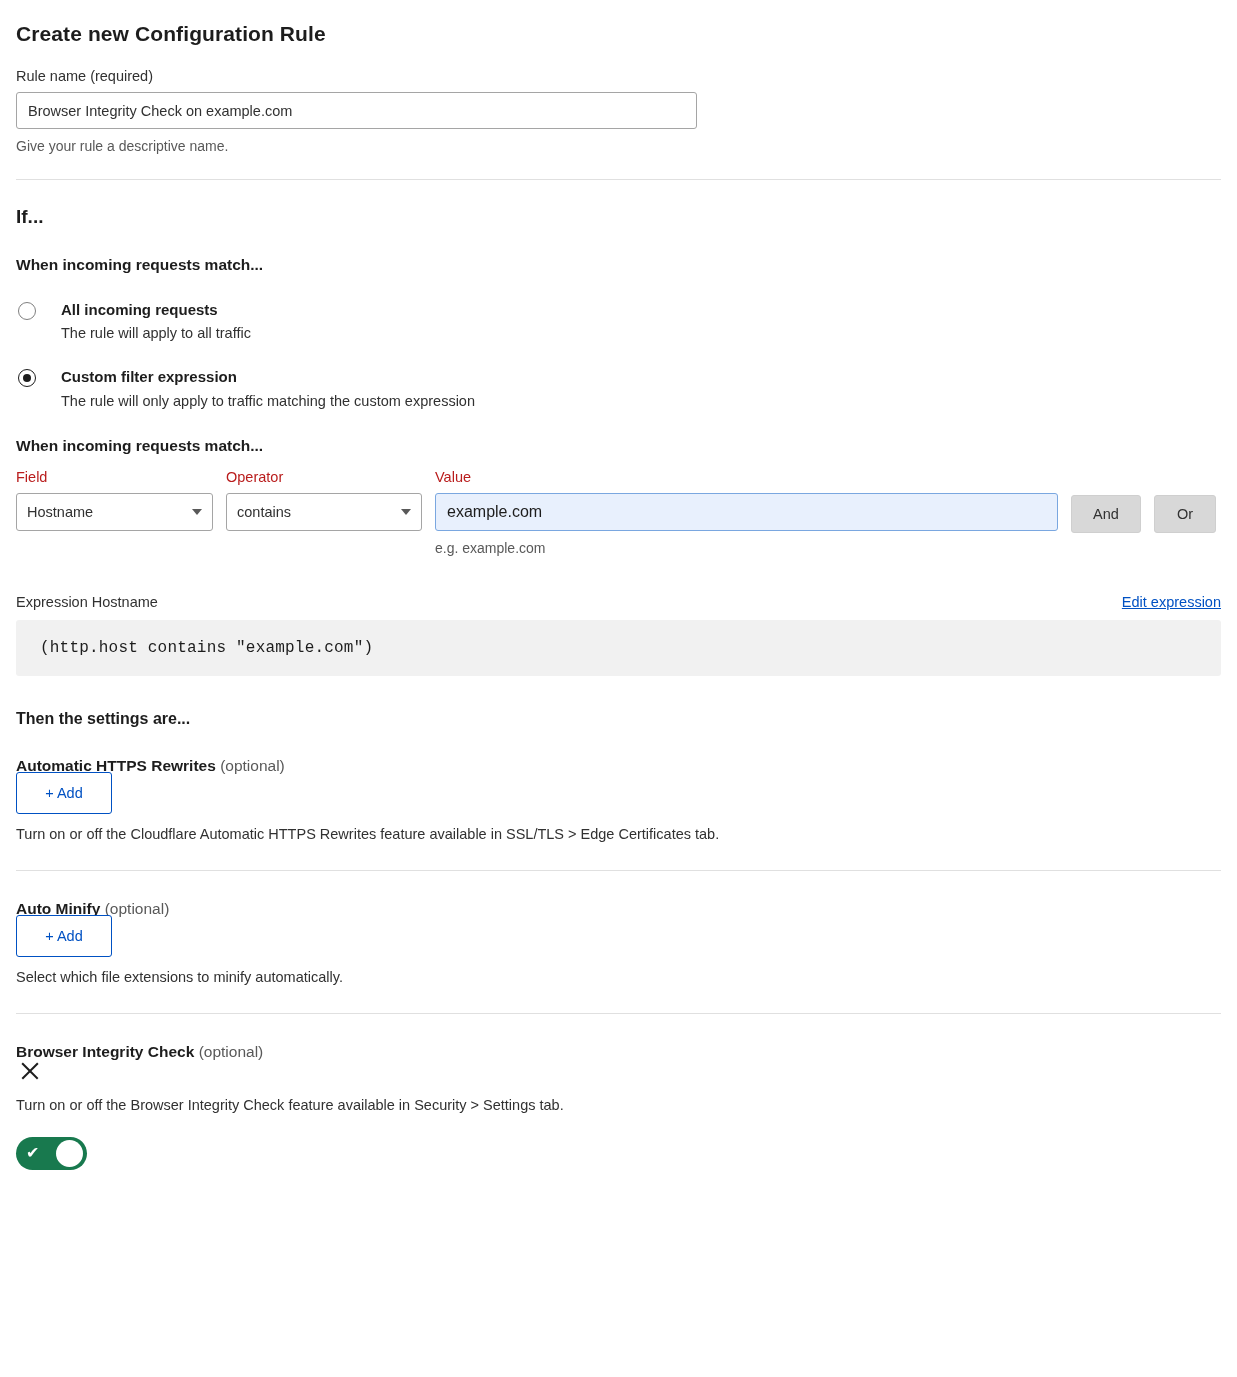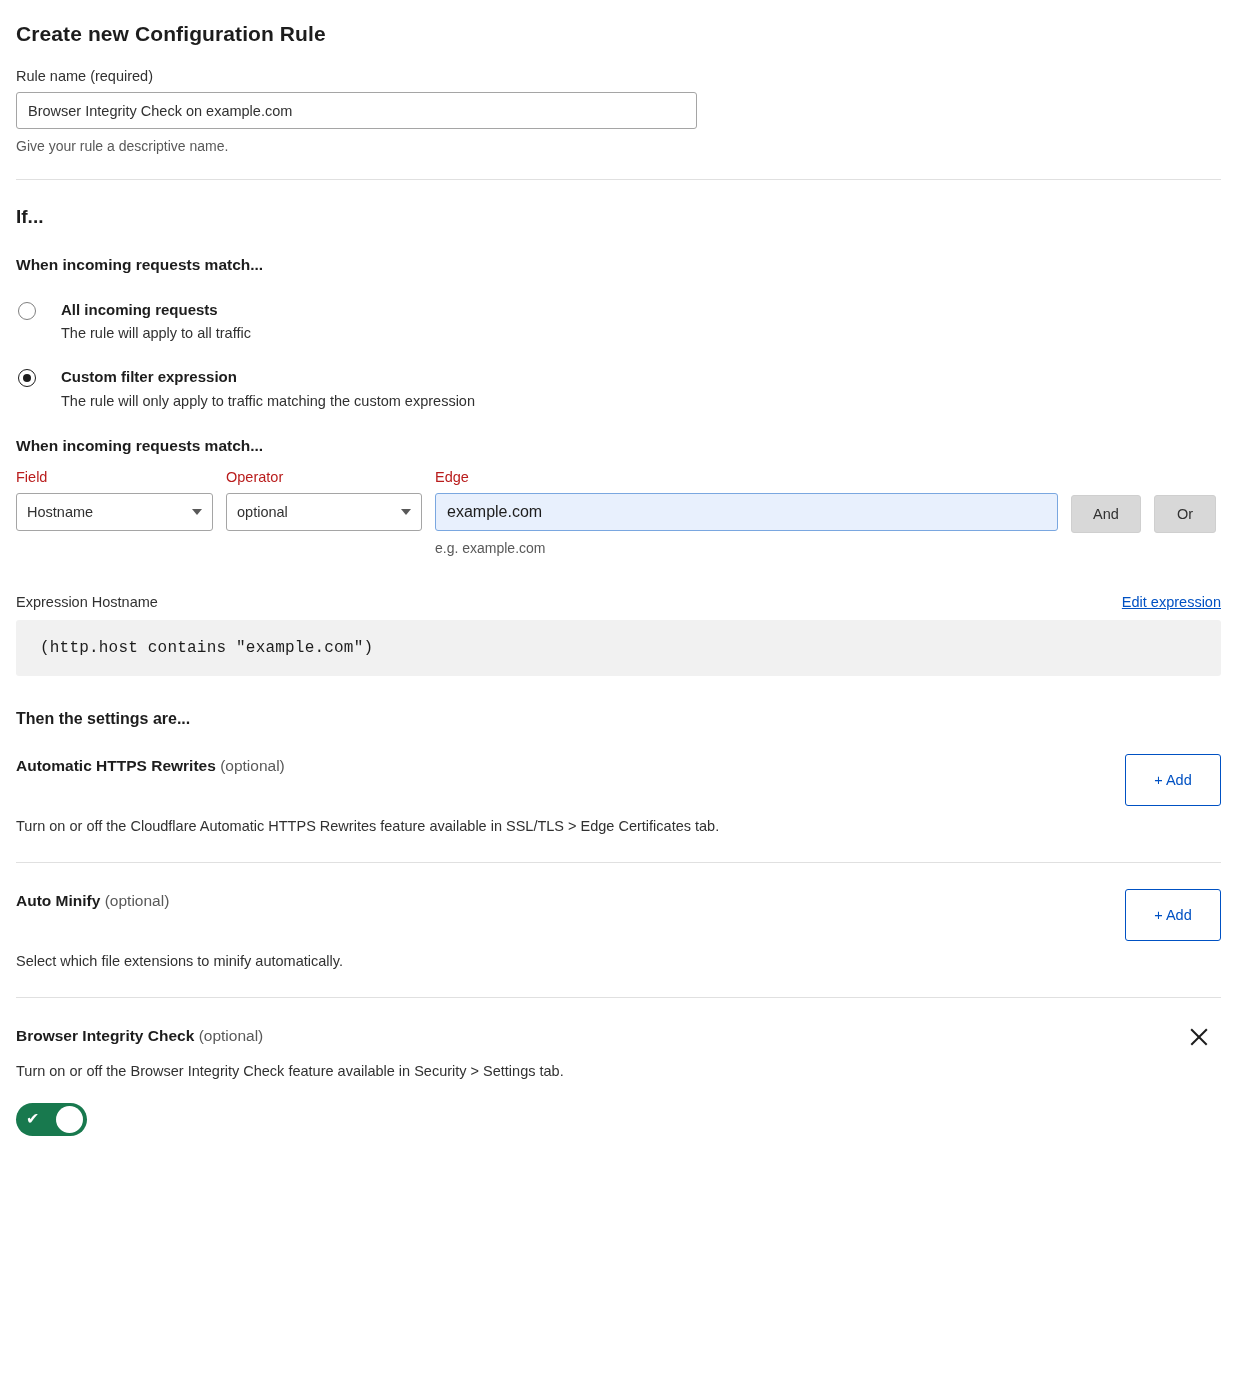--- a/index.html
+++ b/index.html
@@ -203,39 +203,40 @@
     margin: 34px 0 0 0;
   }
   .setting-block {
     margin-top: 29px;
     position: relative;
   }
   .setting-row {
     display: flex;
     align-items: flex-start;
     justify-content: space-between;
+    flex-direction: column;
   }
   .setting-name {
     font-size: 15.5px;
     font-weight: bold;
     color: #1d1d1d;
   }
   .setting-name .optional {
     font-weight: normal;
     color: #595959;
   }
   .setting-desc {
     font-size: 14.5px;
     color: #313131;
     margin-top: 12px;
   }
   .btn-add {
     flex: 0 0 auto;
     width: 96px;
-    height: 52px;
+    height: 42px;
     border: 1px solid #0051c3;
     border-radius: 3px;
     background: #fff;
     color: #0051c3;
     font-size: 14.5px;
     font-family: "Liberation Sans", sans-serif;
     cursor: pointer;
     margin-top: -3px;
   }
   .close-x {
@@ -334,27 +335,27 @@
       <div class="col-label">Field</div>
       <div class="select">
         <span>Hostname</span>
         <span class="caret"></span>
       </div>
     </div>
 
     <div class="col-operator">
       <div class="col-label">Operator</div>
       <div class="select">
-        <span>optional</span>
+        <span>contains</span>
         <span class="caret"></span>
       </div>
     </div>
 
     <div class="col-value">
-      <div class="col-label">Edge</div>
+      <div class="col-label">Value</div>
       <input class="value-input" type="text" value="example.com" style="">
       <div class="value-hint">e.g. example.com</div>
     </div>
 
     <div style="display:flex; align-items:flex-end; padding-top:26px;">
       <button class="btn-gray">And</button>
       <button class="btn-gray btn-or">Or</button>
     </div>
   </div>
 

